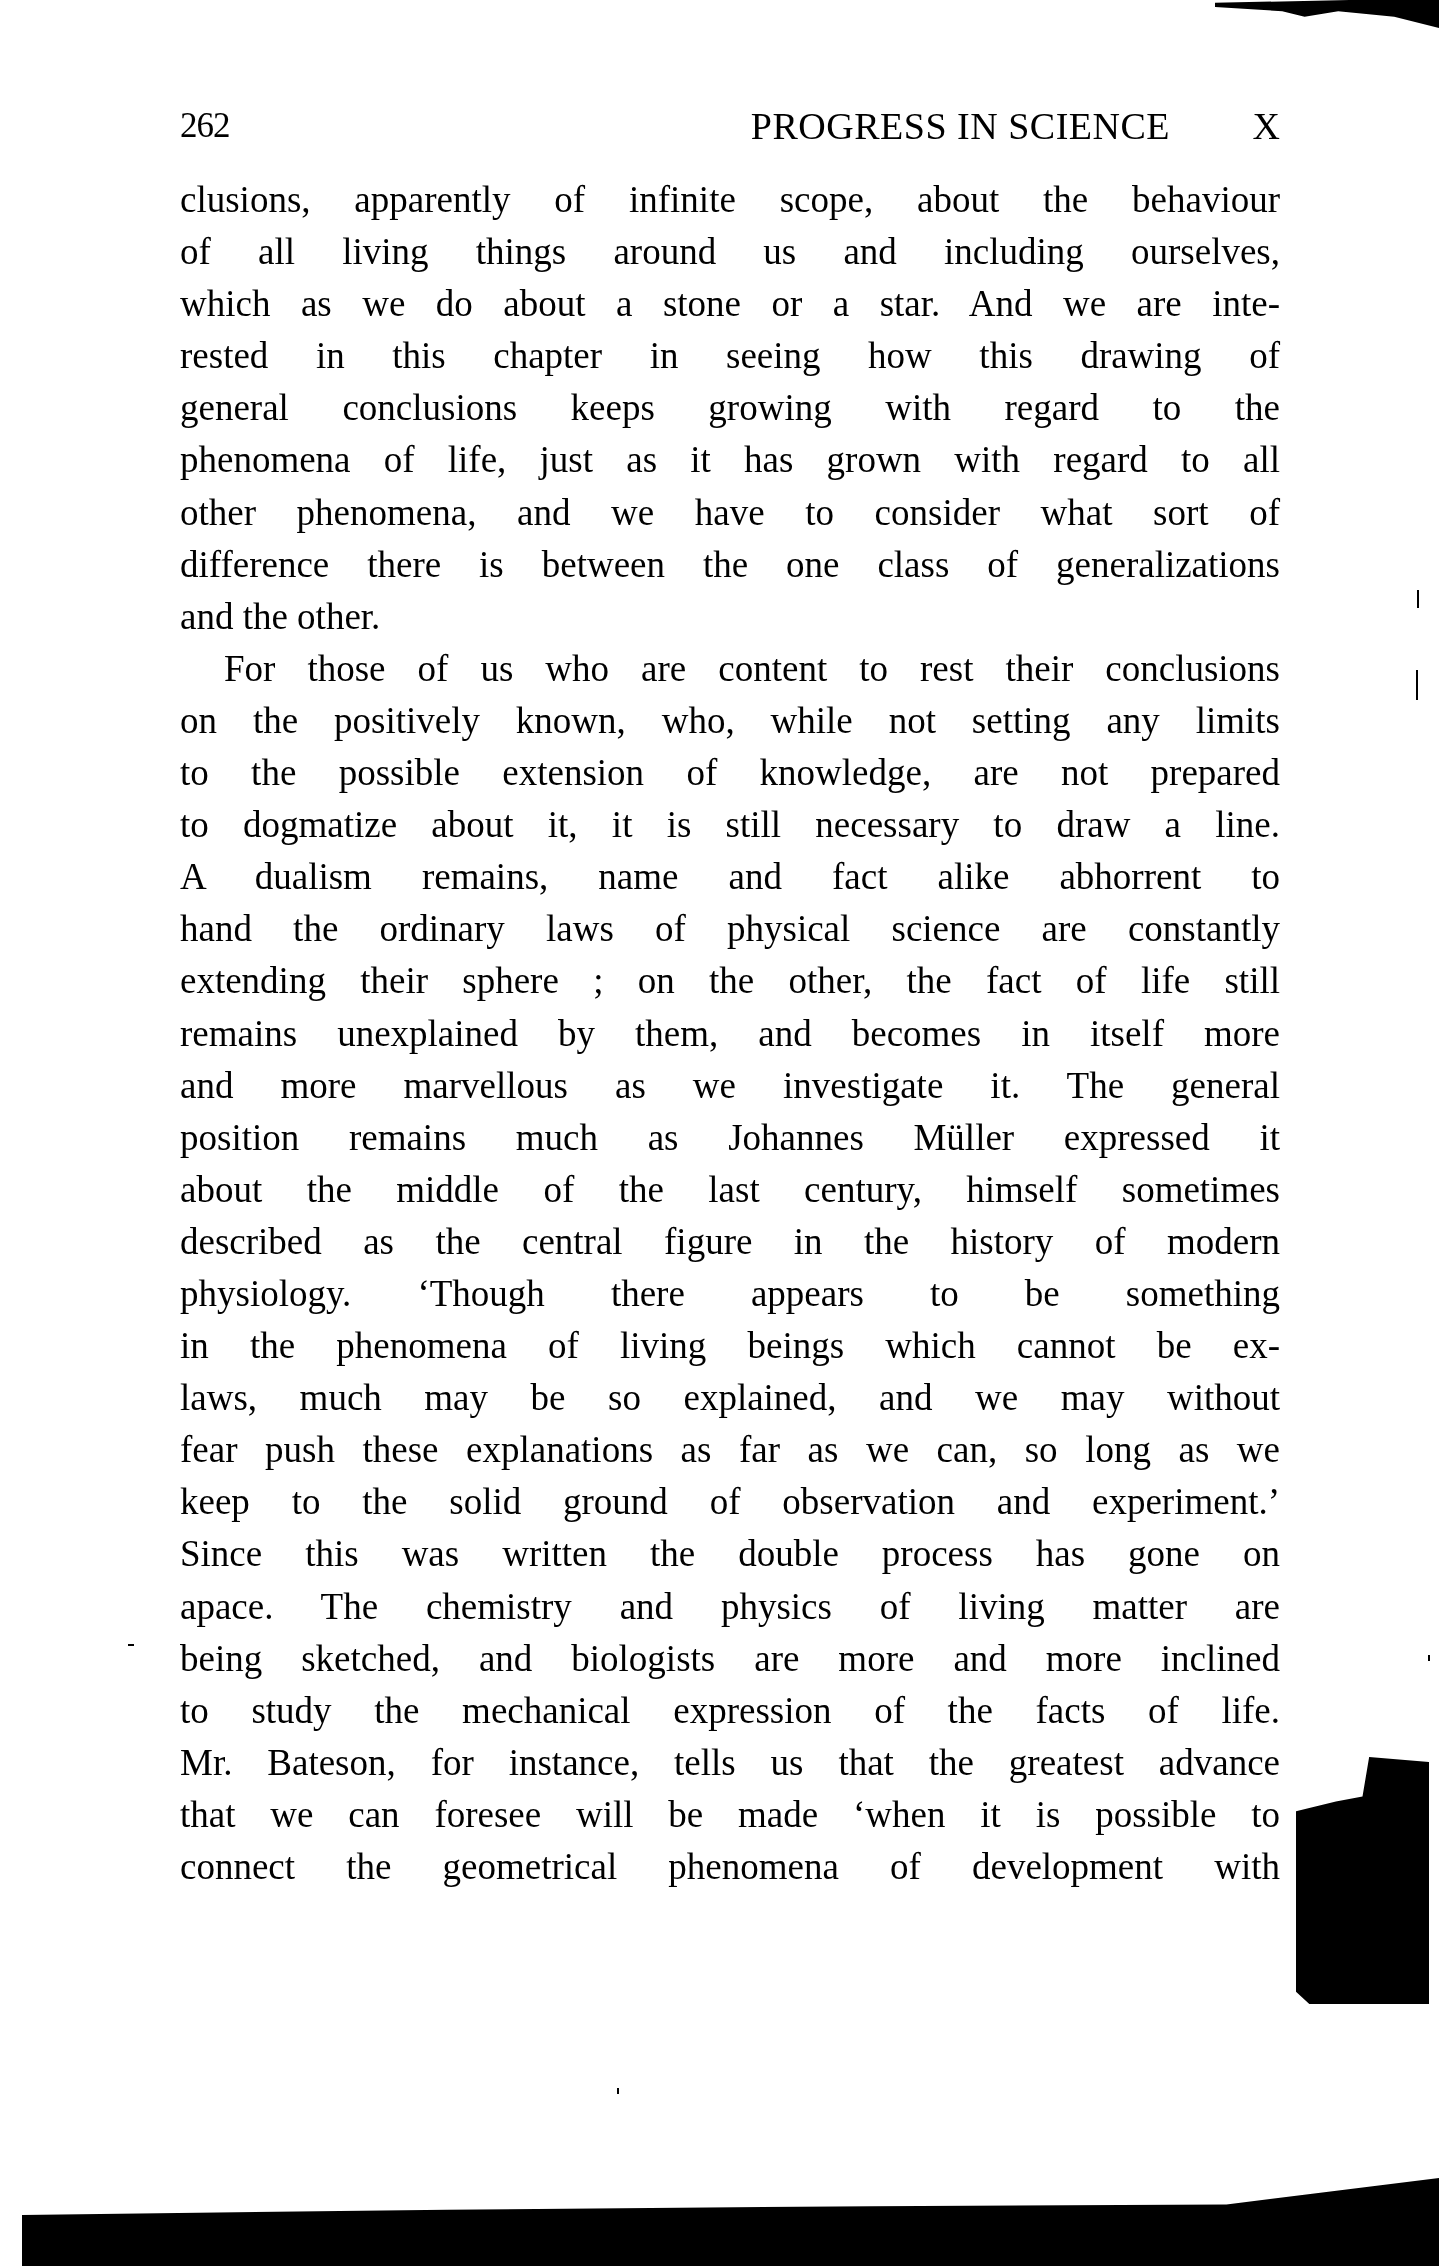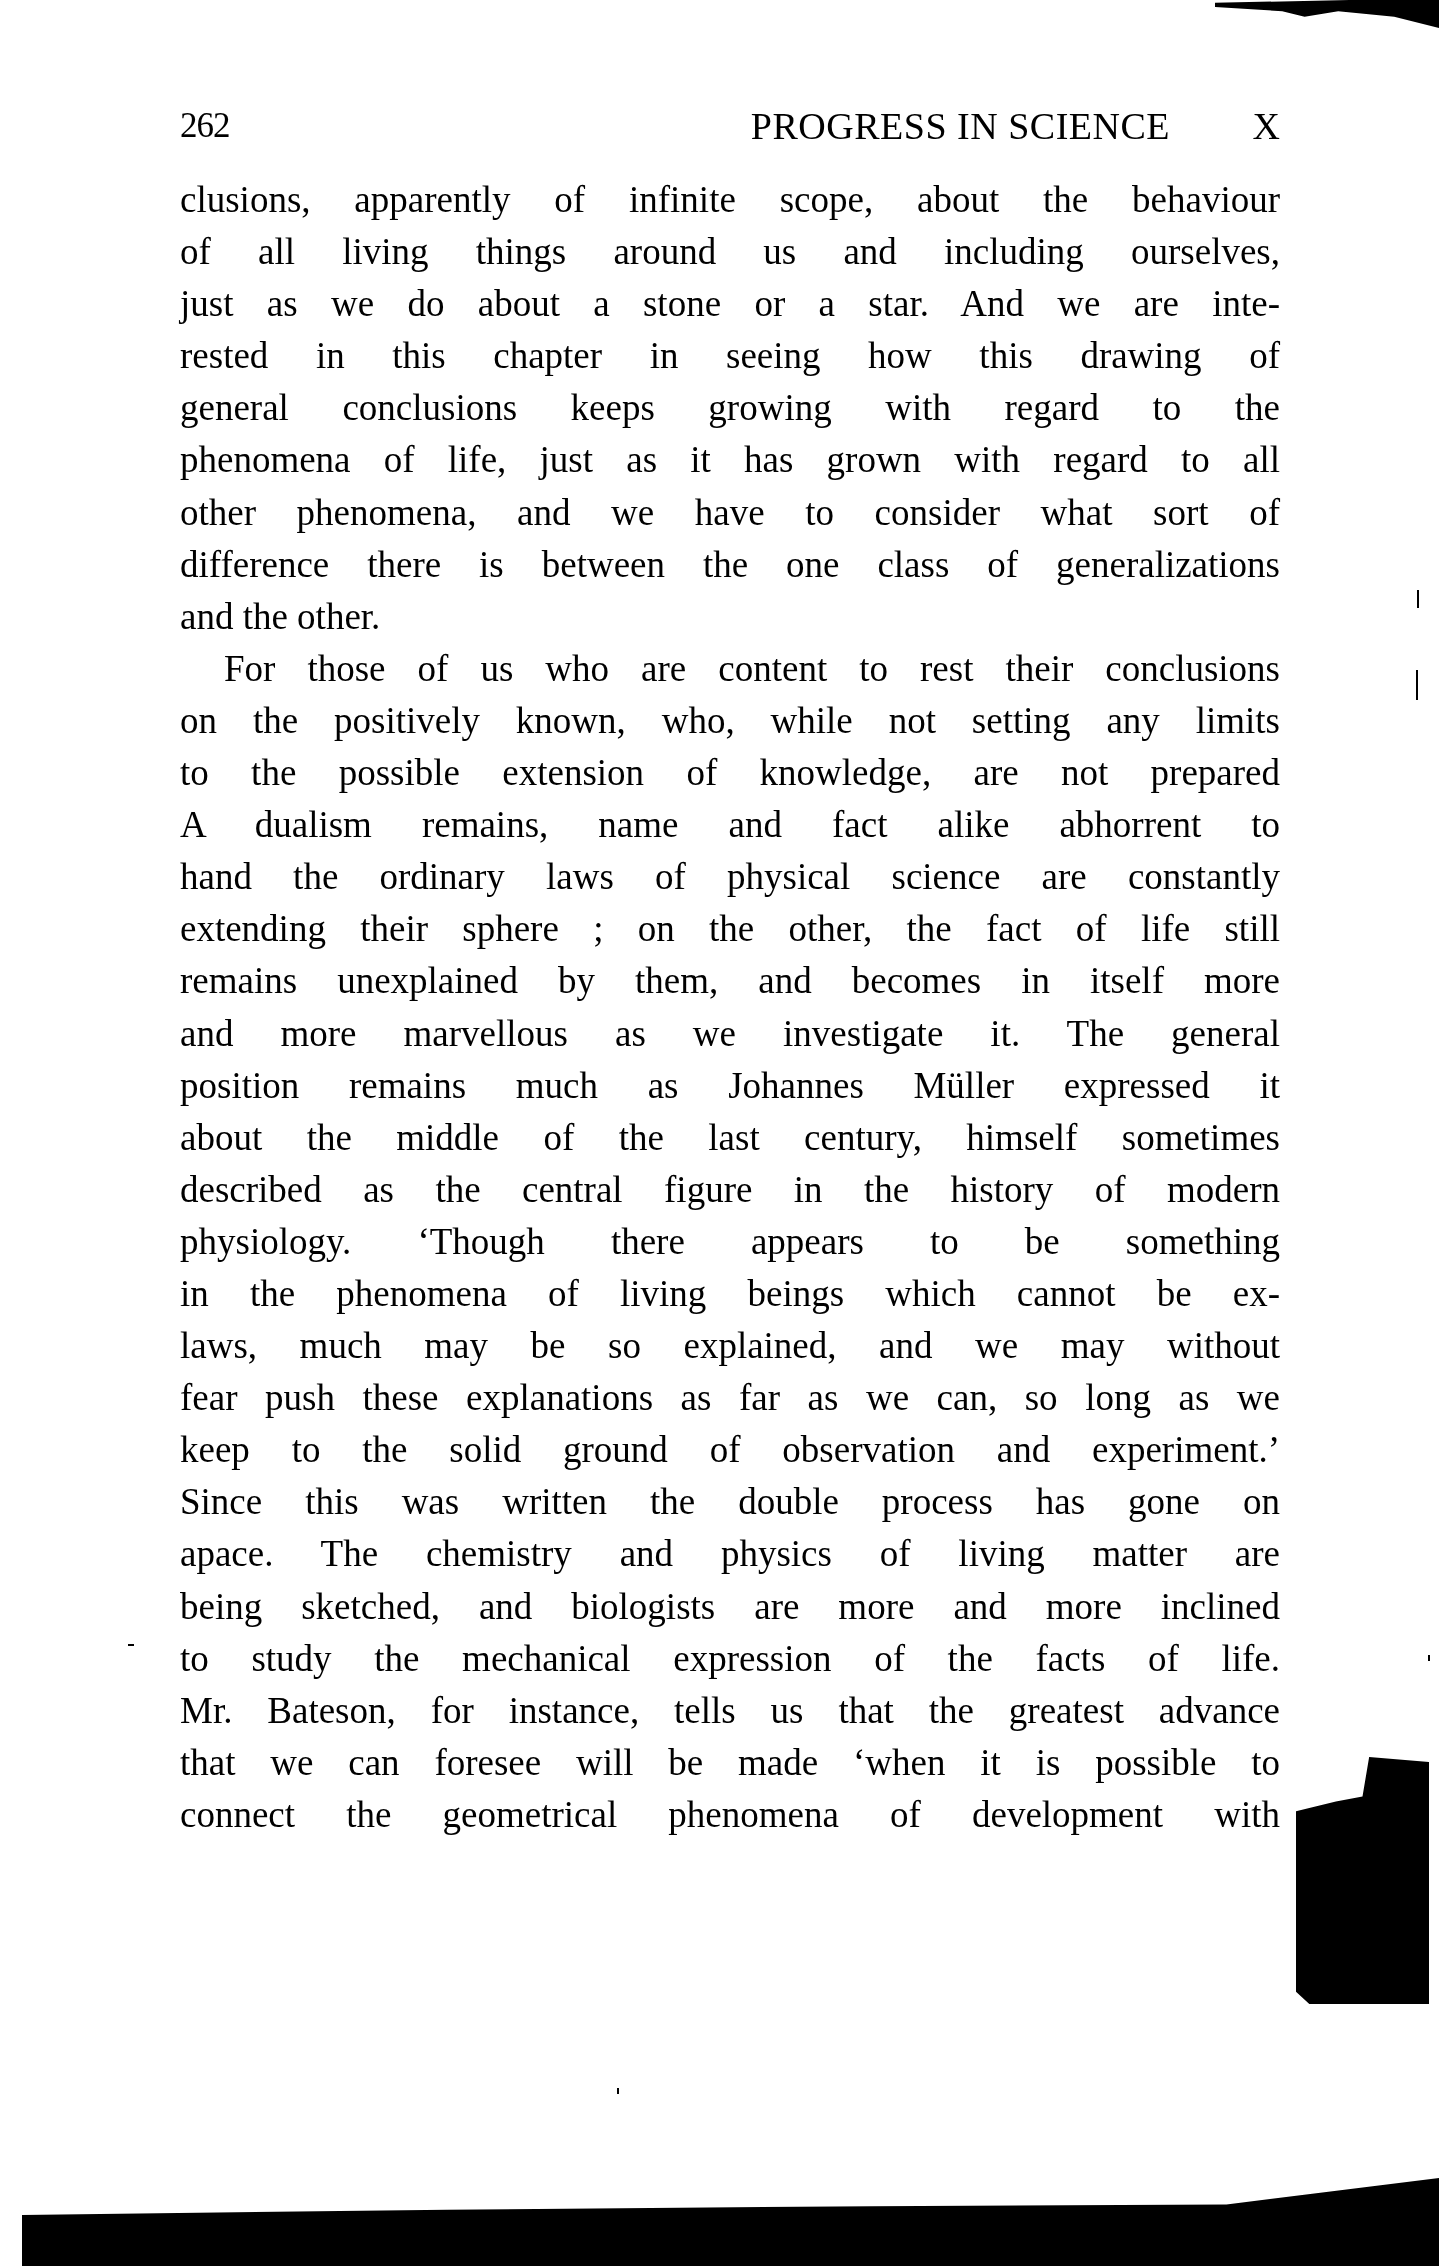--- a/index.html
+++ b/index.html
@@ -103,30 +103,31 @@
 
   <div class="running-head">
     <span class="folio">262</span>
     <span class="title">PROGRESS IN SCIENCE</span>
     <span class="chapter">X</span>
   </div>
 
   <div class="body-text" id="body-text">
       <span class="line">clusions, apparently of infinite scope, about the behaviour</span>
       <span class="line">of all living things around us and including ourselves,</span>
-      <span class="line">just as we do about a stone or a star.  And we are inte-</span>
+      <span class="line">which as we do about a stone or a star.  And we are inte-</span>
       <span class="line">rested in this chapter in seeing how this drawing of</span>
       <span class="line">general conclusions keeps growing with regard to the</span>
       <span class="line">phenomena of life, just as it has grown with regard to all</span>
       <span class="line">other phenomena, and we have to consider what sort of</span>
       <span class="line">difference there is between the one class of generalizations</span>
       <span class="line last-of-para">and the other.</span>
       <span class="line indent">For those of us who are content to rest their conclusions</span>
       <span class="line">on the positively known, who, while not setting any limits</span>
       <span class="line">to the possible extension of knowledge, are not prepared</span>
+      <span class="line">to dogmatize about it, it is still necessary to draw a line.</span>
       <span class="line">A dualism remains, name and fact alike abhorrent to</span>
       <span class="line">hand the ordinary laws of physical science are constantly</span>
       <span class="line">extending their sphere ;  on the other, the fact of life still</span>
       <span class="line">remains unexplained by them, and becomes in itself more</span>
       <span class="line">and more marvellous as we investigate it.  The general</span>
       <span class="line">position remains much as Johannes Müller expressed it</span>
       <span class="line">about the middle of the last century, himself sometimes</span>
       <span class="line">described as the central figure in the history of modern</span>
       <span class="line">physiology.  ‘Though there appears to be something</span>
       <span class="line">in the phenomena of living beings which cannot be ex-</span>

